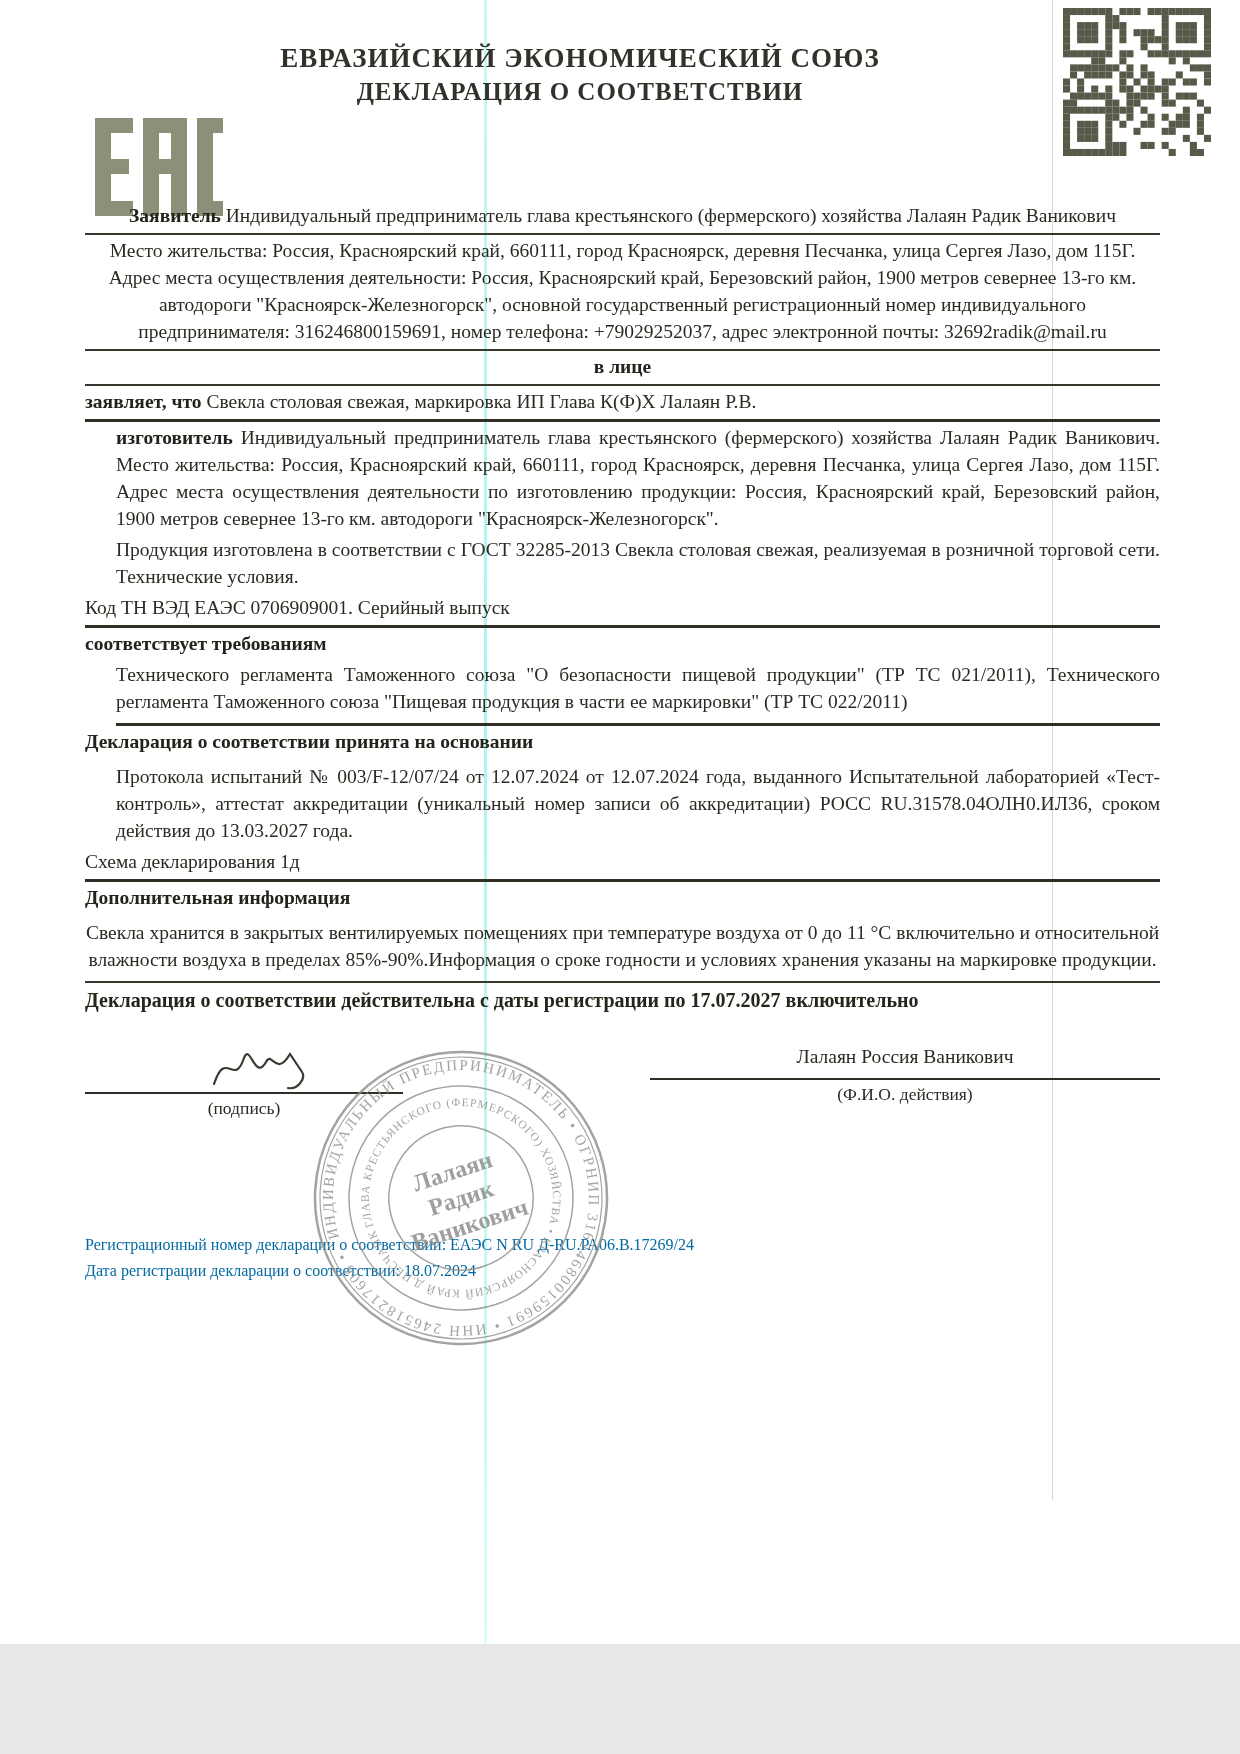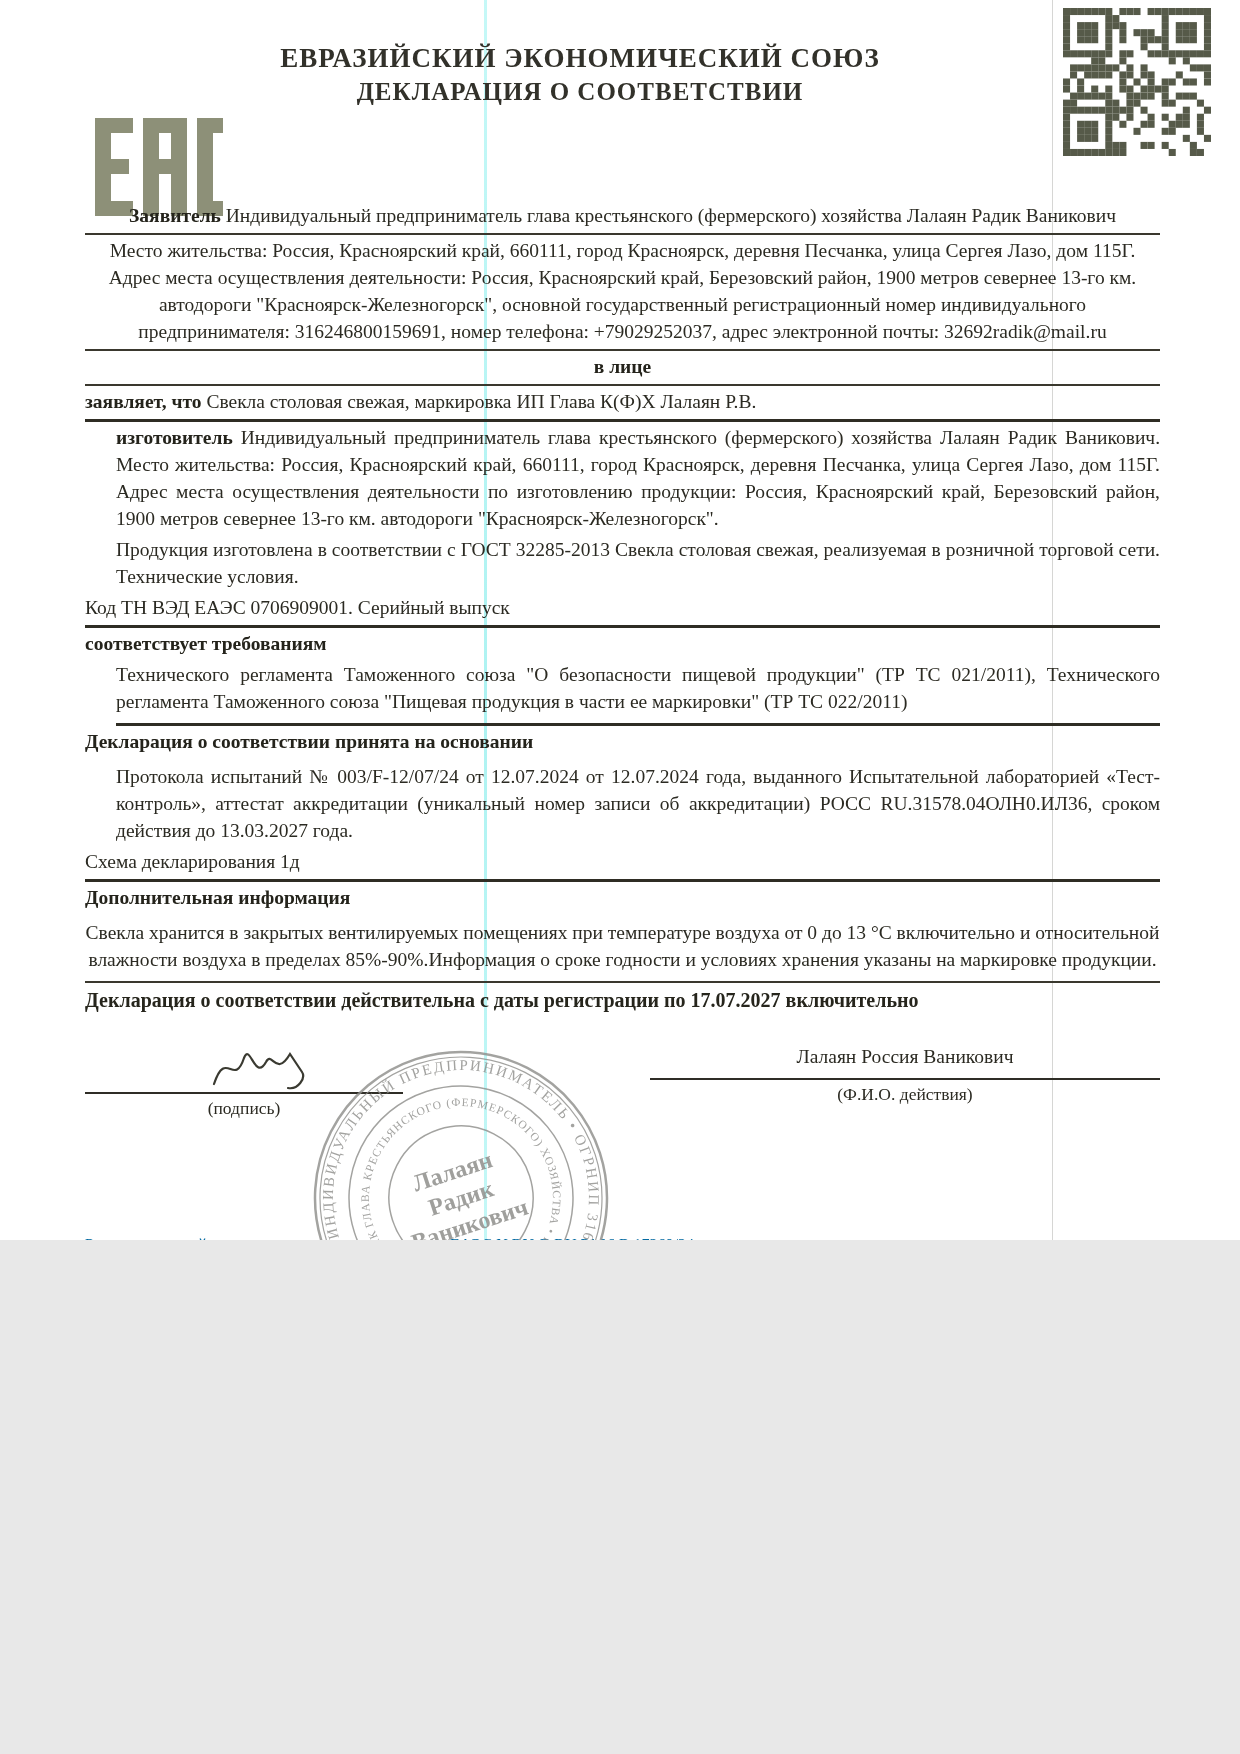--- a/index.html
+++ b/index.html
@@ -1,17 +1,17 @@
 <!DOCTYPE html>
 <html lang="ru"><head>
 <meta charset="utf-8">
 <style>
   html,body{margin:0;padding:0;background:#e8e8e8;}
   .page{
-    position:relative;width:1240px;height:1240px;margin:0 auto;
+    position:relative;width:1240px;height:1644px;margin:0 auto;
     background:#ffffff;overflow:hidden;
     font-family:"Liberation Serif","DejaVu Serif",serif;
     color:#2b2a22;
   }
   
   .scanline-cyan{position:absolute;left:484px;top:0;width:3px;height:1754px;
     background:linear-gradient(#7ff0ee 0%,#4ae4e2 40%,#8df2f0 80%,#c9f9f8 100%);
     opacity:.45;pointer-events:none;}
   .scanline-gray{position:absolute;left:1052px;top:0;width:1px;height:1500px;
     background:#6a6a64;opacity:.28;pointer-events:none;}
@@ -361,21 +361,21 @@
 
     <div class="sec rule-3" style="padding-top:0">
       <span>Схема декларирования 1д</span>
     </div>
 
     <div class="sec">
       <b>Дополнительная информация</b>
     </div>
 
     <div class="sec rule-2" style="padding-top:4px;padding-bottom:8px">
-      <span>Свекла хранится в закрытых вентилируемых помещениях при температуре воздуха от 0 до 13 °С включительно и относительной влажности воздуха в пределах 85%-90%.Информация о сроке годности и условиях хранения указаны на маркировке продукции.</span>
+      <span>Свекла хранится в закрытых вентилируемых помещениях при температуре воздуха от 0 до 11 °С включительно и относительной влажности воздуха в пределах 85%-90%.Информация о сроке годности и условиях хранения указаны на маркировке продукции.</span>
     </div>
 
     <div class="validity">Декларация о соответствии действительна с даты регистрации по 17.07.2027 включительно</div>
 
     <div class="sig-area">
       <svg class="sig-scribble" viewBox="0 0 110 58">
         <path d="M4 46 C16 10, 24 50, 34 20 C40 4, 45 44, 56 24 C62 12, 66 40, 80 16 L92 34 C96 40, 88 52, 78 50" fill="none" stroke="#3a3a31" stroke-width="2.2" stroke-linecap="round"></path>
       </svg>
       <div class="sig-line-left"></div>
       <div class="sig-caption-left">(подпись)</div>

